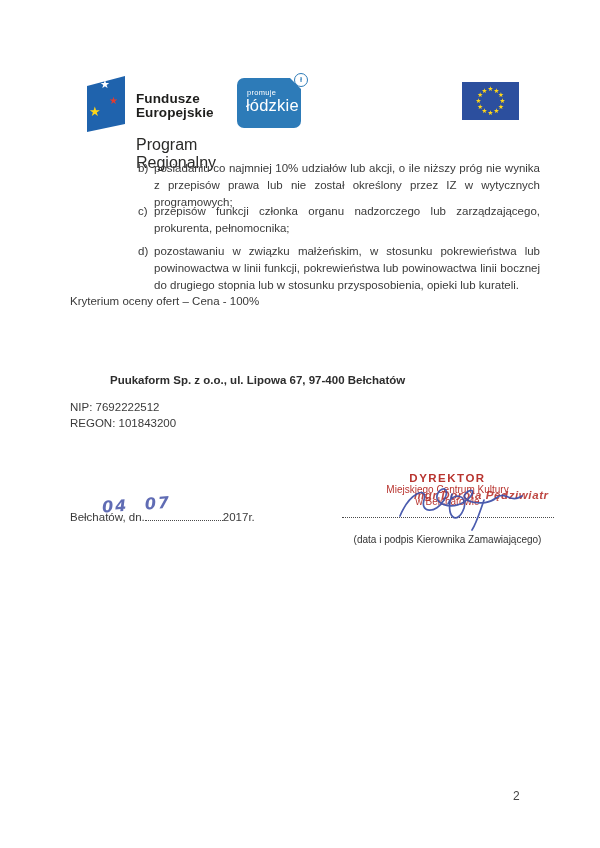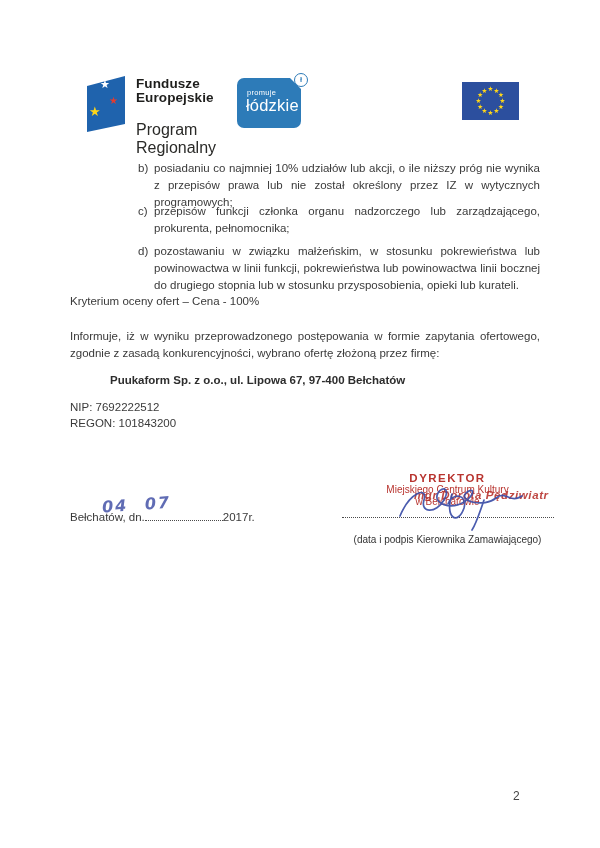--- a/index.html
+++ b/index.html
@@ -6,21 +6,21 @@
   .page{
     position:relative;width:600px;height:848px;background:#ffffff;
     margin:0 auto;overflow:hidden;
     font-family:"Liberation Sans",sans-serif;color:#3a3a3a;
   }
   .abs{position:absolute;}
   
   .fe-logo{left:80px;top:74px;width:150px;height:60px;}
   .fe-flag{position:absolute;left:0;top:0;width:48px;height:60px;}
   .fe-star{position:absolute;line-height:1;}
-  .fe-text{position:absolute;left:56px;top:3px;color:#1e1e1c;}
+  .fe-text{position:absolute;left:56px;top:18px;color:#1e1e1c;}
   .fe-title{font-weight:bold;font-size:13.5px;line-height:14px;letter-spacing:.1px;}
   .fe-sub{font-size:16px;margin-top:16px;color:#2a2a28;}
   .lodz-badge{left:237px;top:78px;width:64px;height:50px;background:var(--lodzkie_blue);
     border-radius:7px;color:#fff;}
   .lodz-cut{position:absolute;right:-1px;top:-1px;width:0;height:0;
     border-top:13px solid #fff;border-left:13px solid transparent;}
   .lodz-small{position:absolute;left:10px;top:10px;font-size:7.5px;letter-spacing:.3px;}
   .lodz-big{position:absolute;left:9px;top:18px;font-size:16.5px;font-weight:normal;letter-spacing:.2px;}
   .lodz-mark{left:294px;top:73px;width:12px;height:12px;border:1.4px solid var(--lodzkie_blue);
     border-radius:50%;font-size:7.5px;color:var(--lodzkie_blue);text-align:center;line-height:12px;font-weight:bold;}
@@ -101,21 +101,20 @@
     <span class="list-label">c)</span>
     <div class="list-text">przepisów funkcji członka organu nadzorczego lub zarządzającego, prokurenta, pełnomocnika;</div>
   </div>
   <div class="abs txt list-item" style="top:243px;">
     <span class="list-label">d)</span>
     <div class="list-text">pozostawaniu w związku małżeńskim, w stosunku pokrewieństwa lub powinowactwa w linii funkcji, pokrewieństwa lub powinowactwa linii bocznej do drugiego stopnia lub w stosunku przysposobienia, opieki lub kurateli.</div>
   </div>
 
   <div class="abs txt plain" style="top:293px;">Kryterium oceny ofert – Cena - 100%</div>
 
-  <div class="abs txt plain" style="top:328px;text-align:justify;">Informuje, iż w wyniku przeprowadzonego postępowania w formie zapytania ofertowego, zgodnie z zasadą konkurencyjności, wybrano ofertę złożoną przez firmę:</div>
 
   <div class="abs txt plain bold" style="top:372px;">Puukaform Sp. z o.o., ul. Lipowa 67, 97-400 Bełchatów</div>
 
   <div class="abs txt plain" style="top:399px;">NIP: 7692222512</div>
   <div class="abs txt plain" style="top:415px;">REGON: 101843200</div>
 
   <div class="abs txt" style="left:70px;top:507px;">
     <span>Bełchatów, dn.</span><span class="dotted" style="width:78px;"></span><span>2017r.</span>
   </div>
   <div class="abs hand" style="left:102px;top:495px;">04 07</div>

